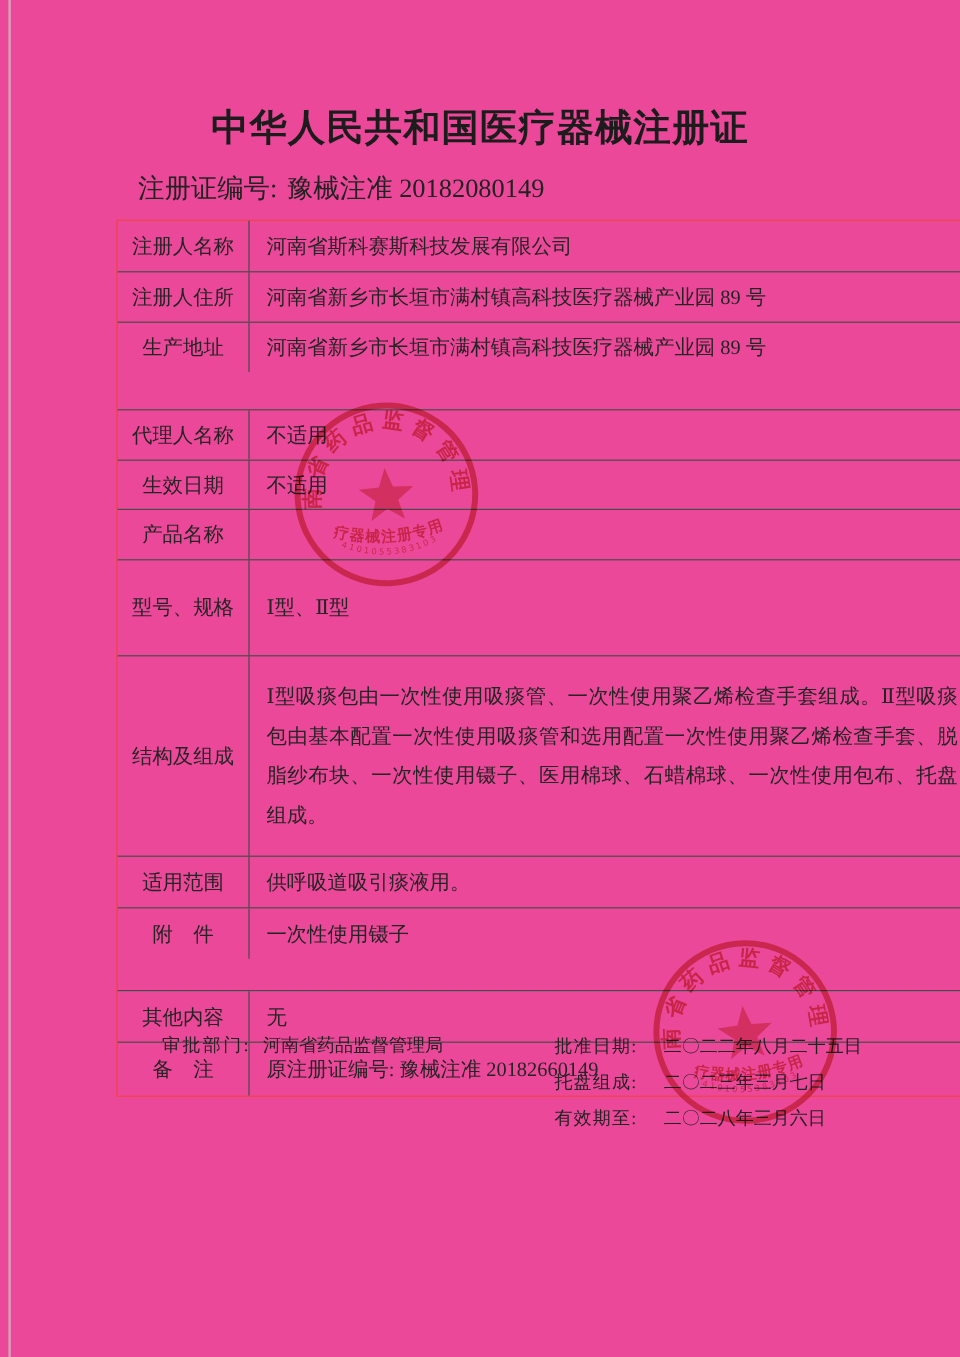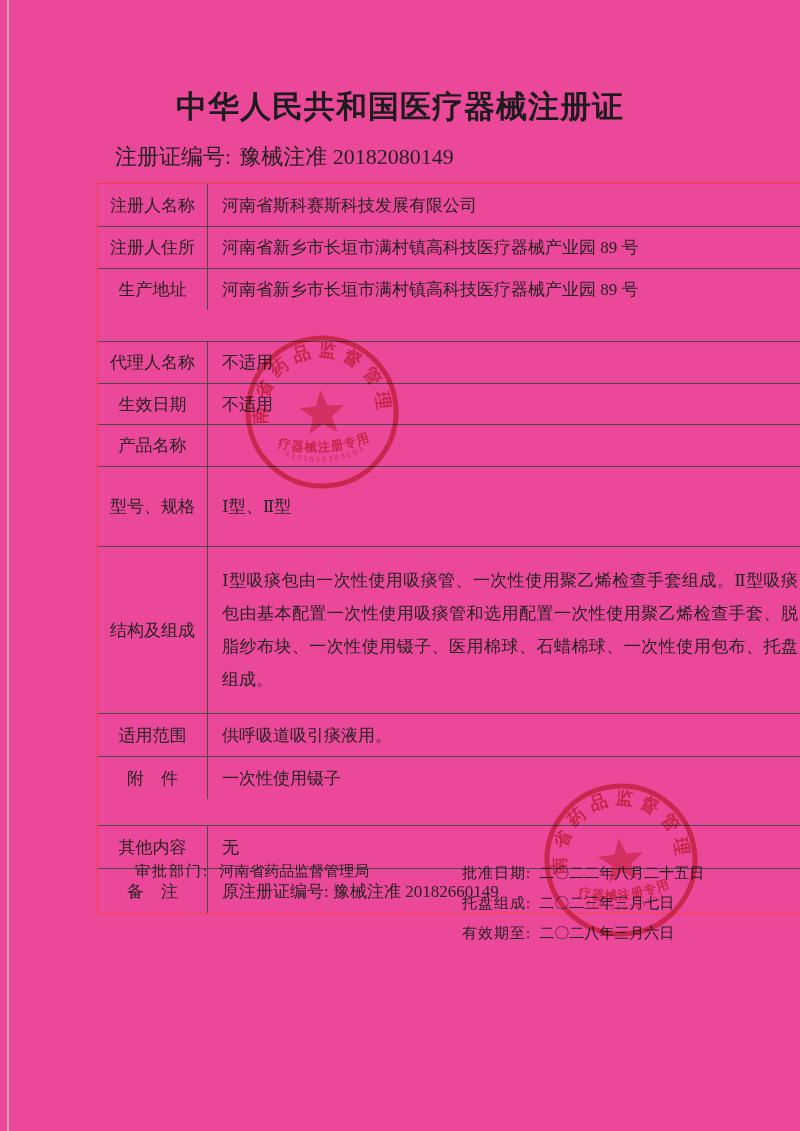--- a/index.html
+++ b/index.html
@@ -30,21 +30,21 @@
   .trow:nth-child(9){height:43px;}
   .trow:nth-child(10){height:43px;}
   .trow:nth-child(11){height:43px;margin-top:26px;}
   .trow:nth-child(12){height:45px;}
   .trow:nth-child(8) .tvalue{text-align:justify;}
 
   .footer-left{position:absolute;left:115px;top:862px;font-size:15px;color:#222;}
   .footer-left .lbl{margin-right:10px;letter-spacing:2px;margin-left:20px;}
   .footer-dates{position:absolute;left:462px;top:862px;font-size:15px;color:#222;}
   .fdate{height:30px;line-height:22px;}
-  .fdate .lbl{margin-right:8px;letter-spacing:1px;}
+  .fdate .lbl{margin-right:22px;letter-spacing:1px;}
 
   .seal{position:absolute;width:160px;height:160px;pointer-events:none;
     mix-blend-mode:multiply;opacity:.82;}
   #seal-top{left:242px;top:332px;transform:rotate(-4deg);}
   #seal-bottom{left:541px;top:780px;transform:rotate(-6deg);}
 </style>
 </head>
 <body>
 
 <div id="page">

